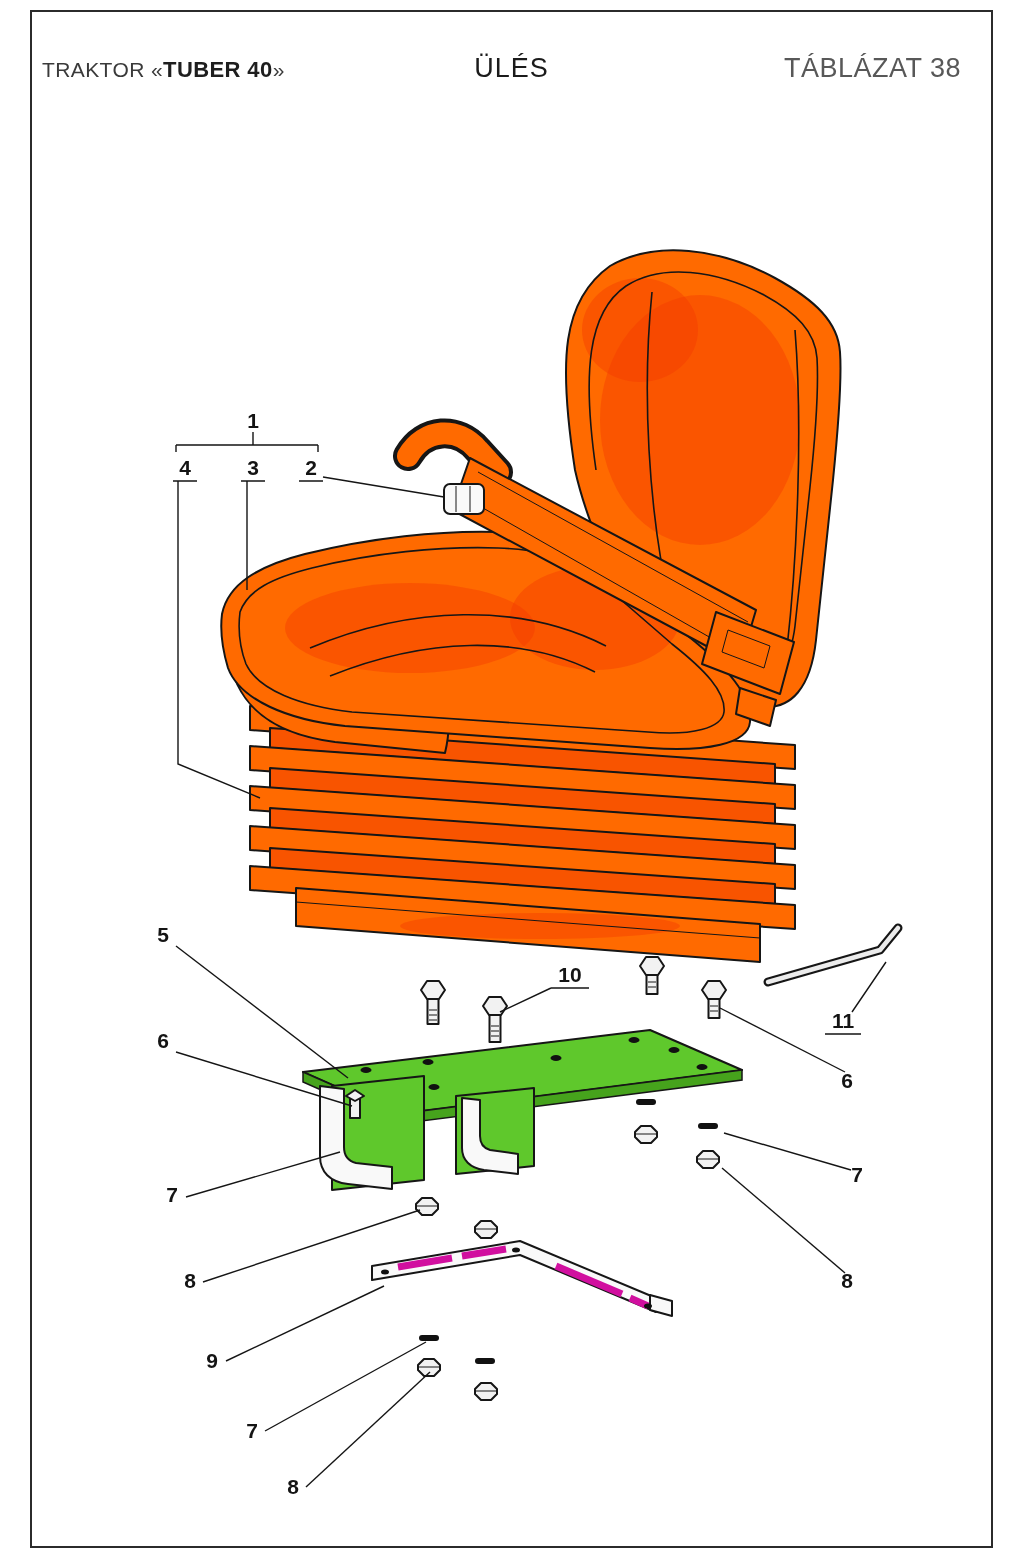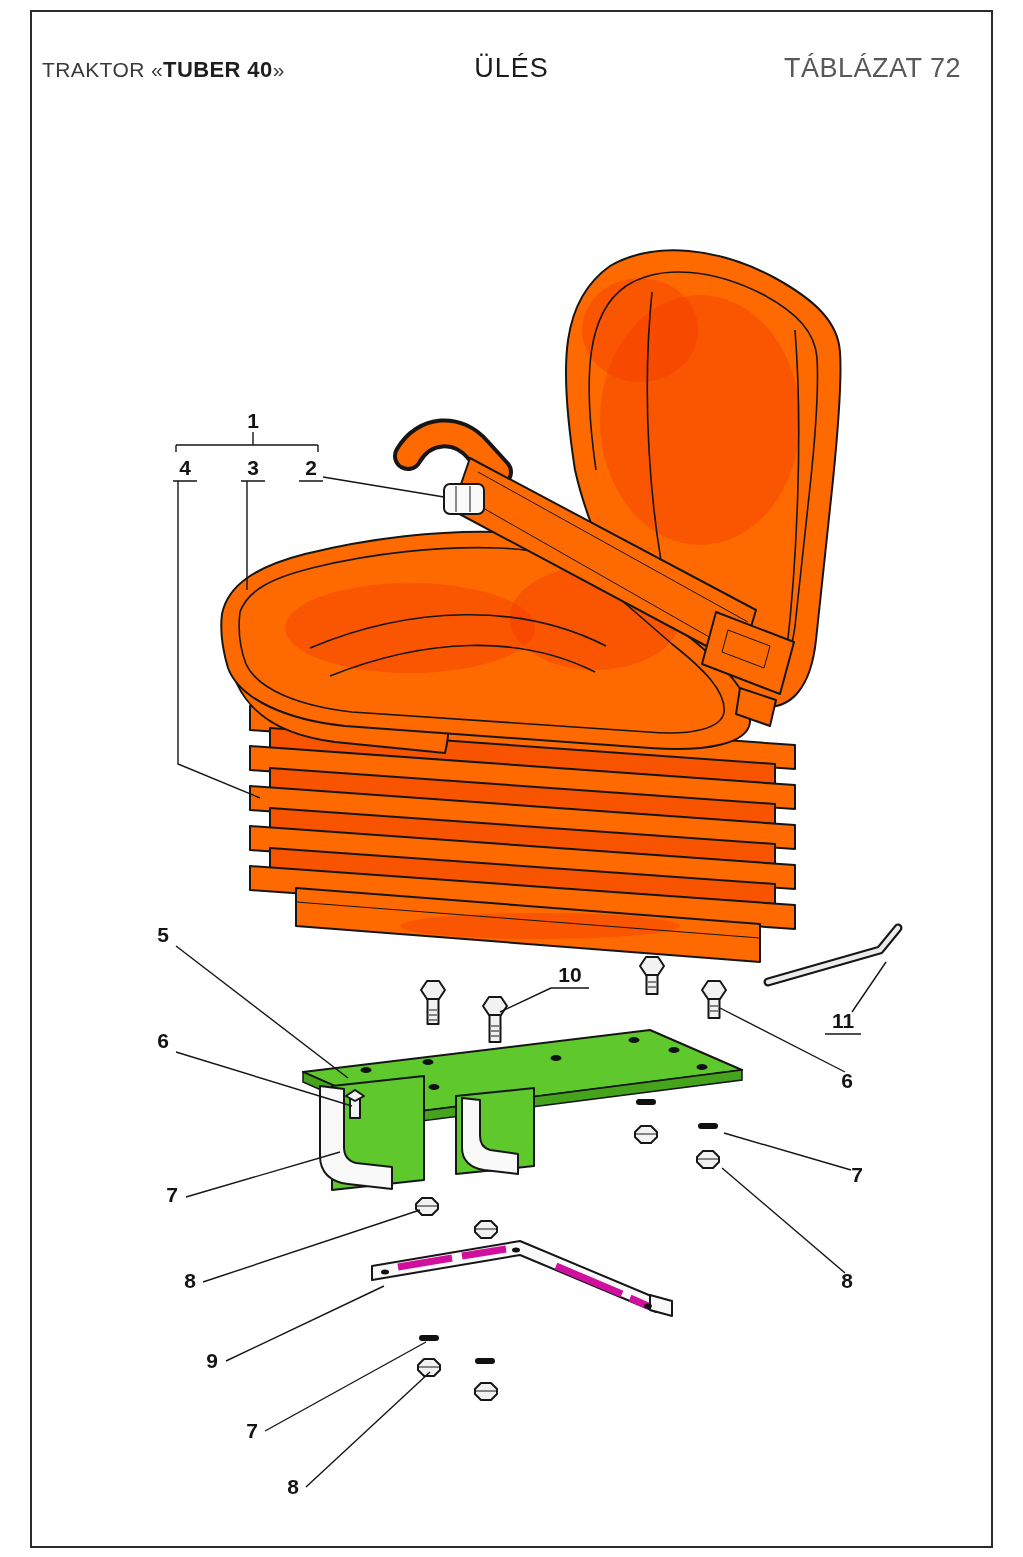--- a/index.html
+++ b/index.html
@@ -39,21 +39,21 @@
   text.callout { font-size:21px; font-weight:bold; fill:#141414; text-anchor:middle; }
 </style>
 </head>
 <body>
 
 <div class="frame"></div>
 
 <div class="header">
   <div class="h-left"><span>TRAKTOR «</span><b>TUBER  40</b><span>»</span></div>
   <div class="h-title">ÜLÉS</div>
-  <div class="h-right">TÁBLÁZAT 72</div>
+  <div class="h-right">TÁBLÁZAT 38</div>
 </div>
 
 <svg class="diagram" width="1023" height="1557" viewBox="0 0 1023 1557">
 
   <g>
     <path class="o-fill" d="M 575,470 C 558,360 562,300 610,266 C 655,240 720,248 775,278
       C 815,300 838,322 840,352 C 842,380 838,430 833,480 L 816,640
       C 811,686 792,712 758,706 L 706,692 C 668,678 640,645 622,600
       C 604,556 585,515 575,470 Z"></path>
     <ellipse class="patch" cx="700" cy="420" rx="100" ry="125"></ellipse>

